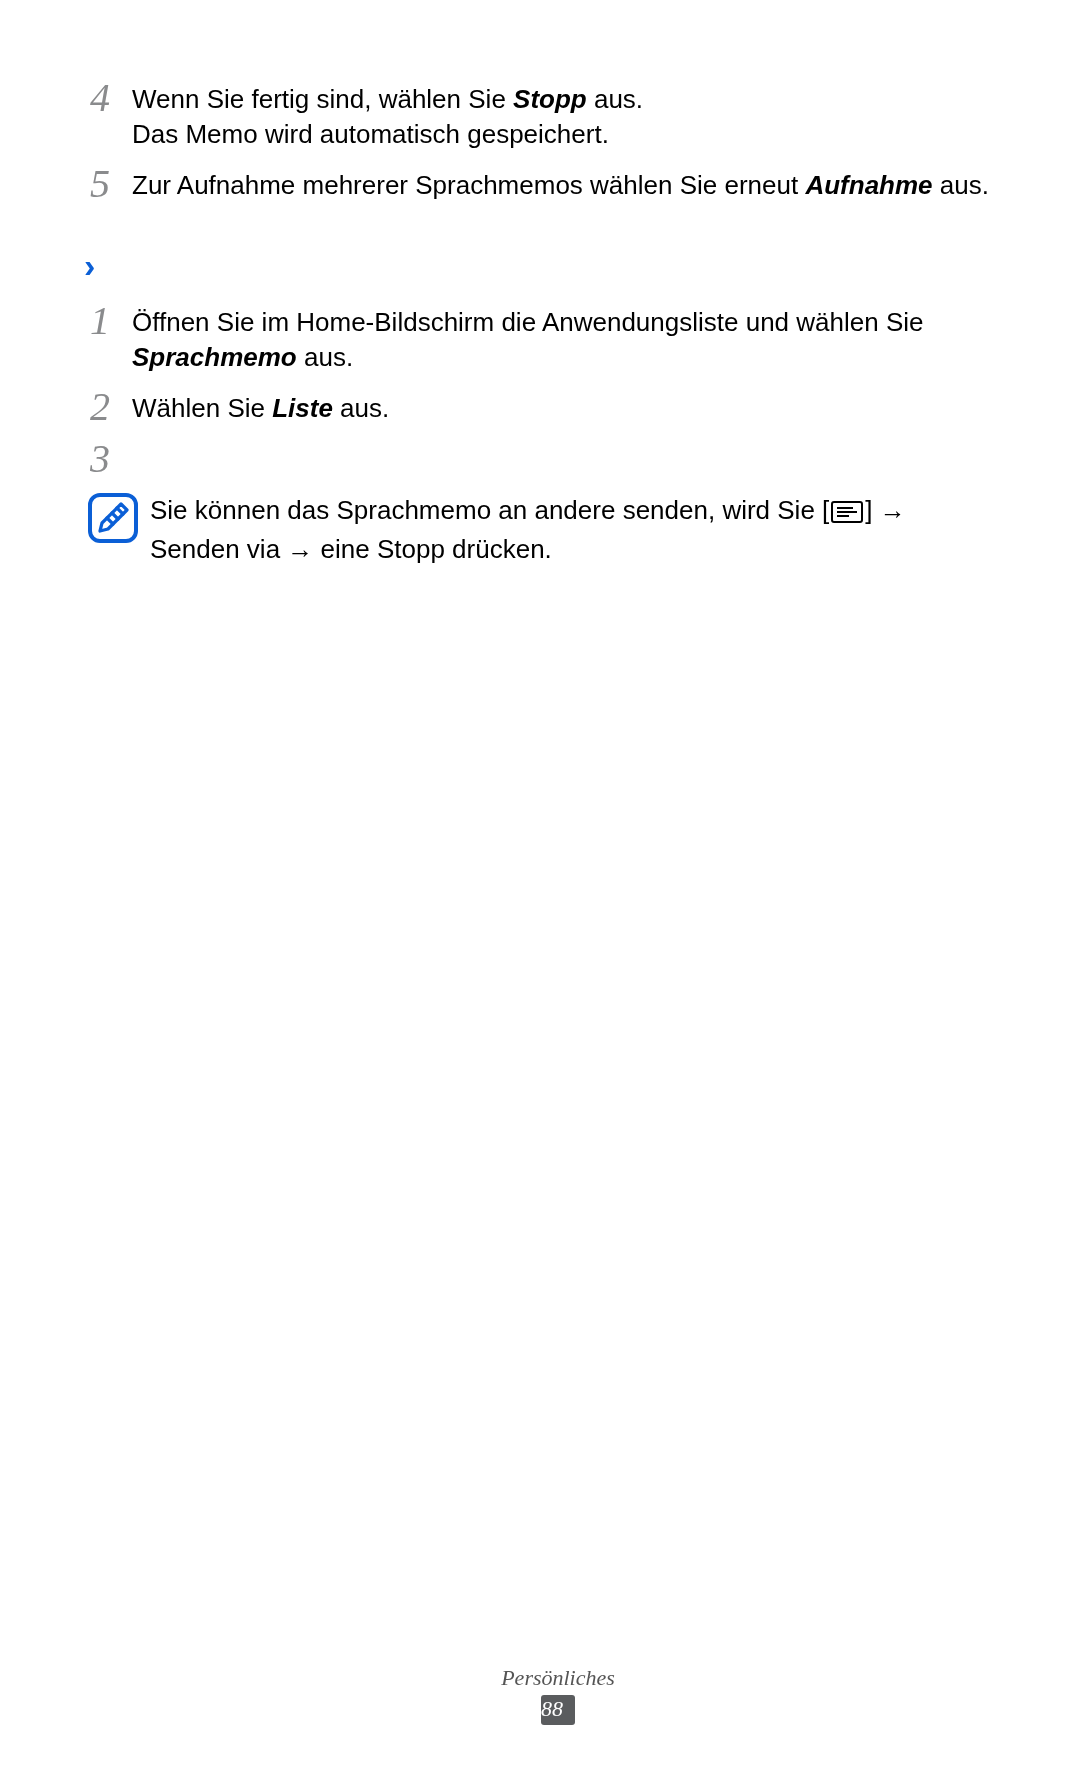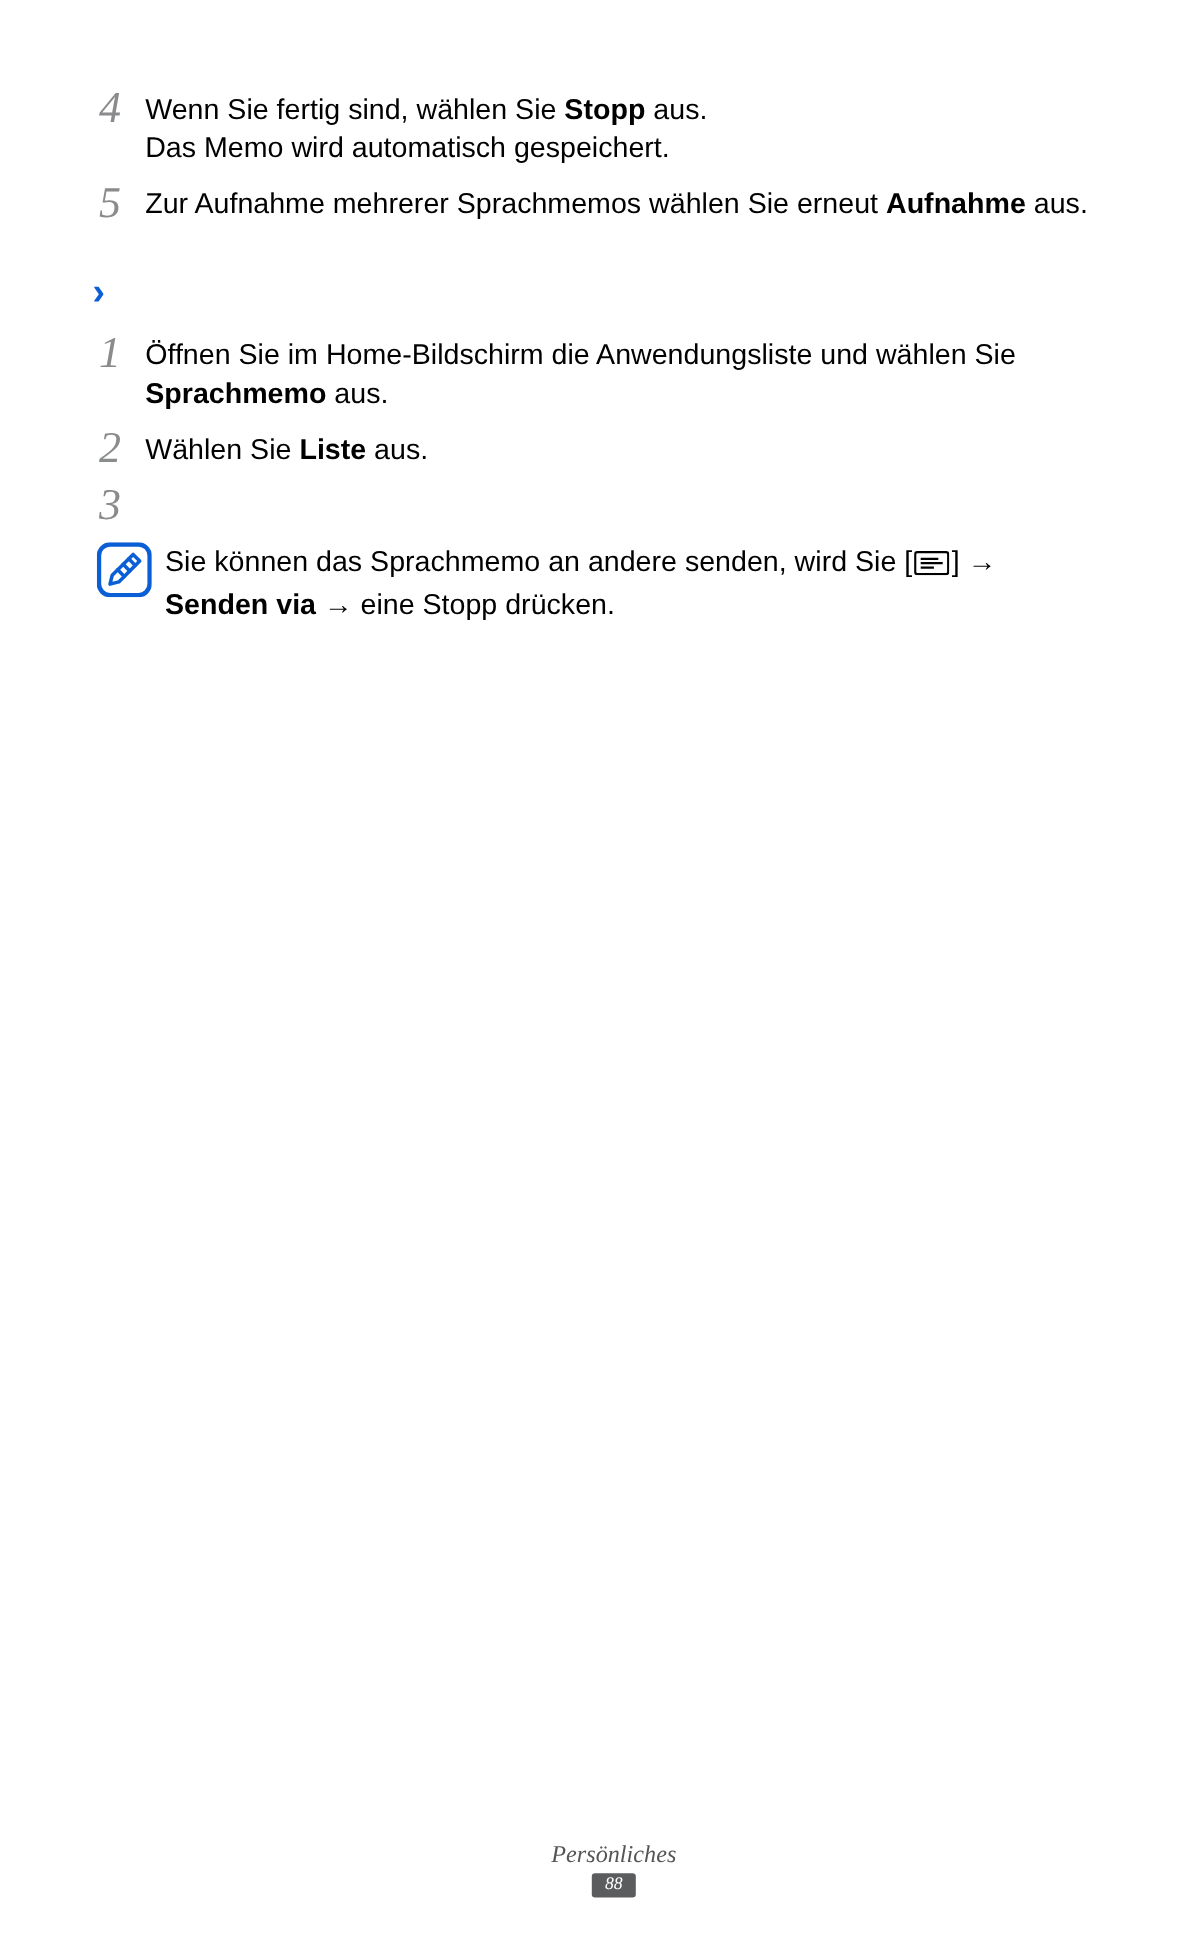--- a/index.html
+++ b/index.html
@@ -28,21 +28,21 @@
     width: 42px;
     flex-shrink: 0;
     line-height: 1;
     margin-top: -2px;
   }
   .step-text {
     font-size: 26px;
     line-height: 1.35;
     padding-top: 2px;
   }
-  .step-text b { font-weight: 700; }
+  .step-text b { font-weight: 700; font-style: italic; }
   .section-heading {
     display: flex;
     align-items: center;
     margin-top: 42px;
     margin-bottom: 18px;
   }
   .chevron {
     color: #0b5fd6;
     font-size: 34px;
     font-weight: 700;
@@ -65,21 +65,21 @@
     height: 50px;
     flex-shrink: 0;
     margin-right: 12px;
     margin-left: -2px;
   }
   .note-text {
     font-size: 26px;
     line-height: 1.35;
     padding-top: 0;
   }
-  .note-text b { font-weight: 700; }
+  .note-text b { font-weight: 400; }
   .menu-icon {
     display: inline-block;
     vertical-align: -4px;
     margin: 0 2px;
   }
   .footer {
     position: absolute;
     bottom: 46px;
     left: 18px;
     width: 100%;
@@ -90,22 +90,22 @@
     font-size: 22px;
     color: #555;
     margin-bottom: 4px;
     font-family: Georgia, "Times New Roman", serif;
   }
   .page-badge {
     display: inline-block;
     background: #5a5c5e;
     color: #fff;
     font-style: italic;
-    font-size: 16px;
-    padding: 1px 12px 3px 12px;
+    font-size: 22px;
+    padding: 1px 12px 3px 0;
     border-radius: 3px;
     font-family: Georgia, "Times New Roman", serif;
   }
 </style>
 </head>
 <body>
 
 <div class="page">
 
   <div id="top-steps">

